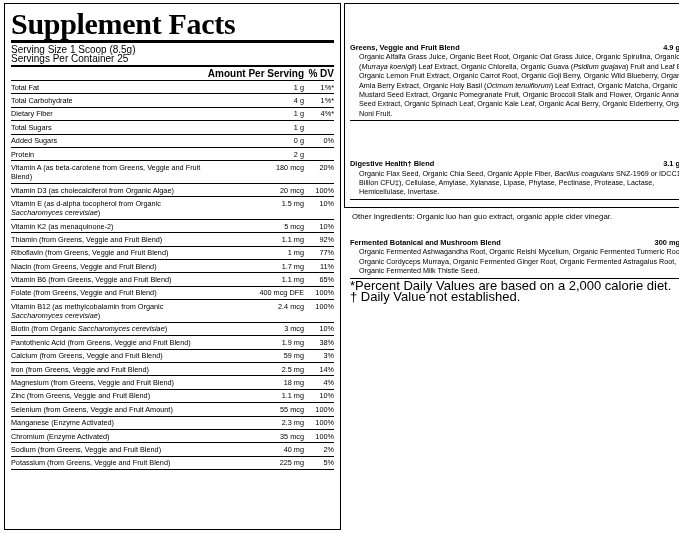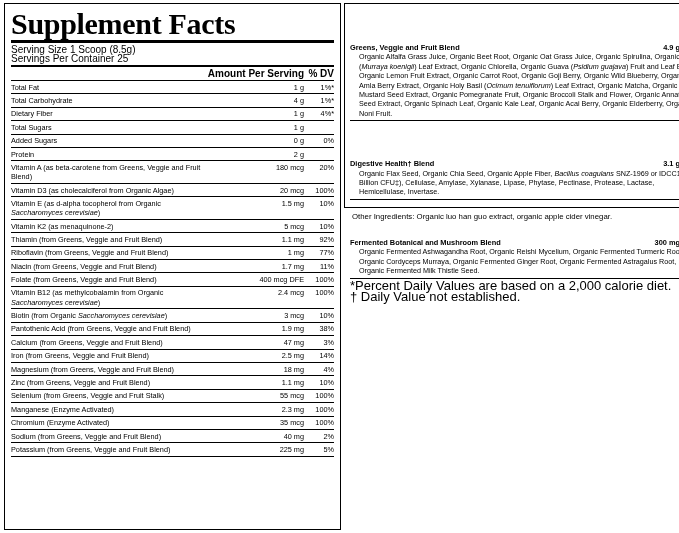--- a/index.html
+++ b/index.html
@@ -212,20 +212,25 @@
             <td class="nm">Riboflavin (from Greens, Veggie and Fruit Blend)</td>
             <td class="amt">1 mg</td>
             <td class="dv">77%</td>
           </tr>
           <tr>
             <td class="nm">Niacin (from Greens, Veggie and Fruit Blend)</td>
             <td class="amt">1.7 mg</td>
             <td class="dv">11%</td>
           </tr>
           <tr>
+            <td class="nm">Vitamin B6 (from Greens, Veggie and Fruit Blend)</td>
+            <td class="amt">1.1 mg</td>
+            <td class="dv">65%</td>
+          </tr>
+          <tr>
             <td class="nm">Folate (from Greens, Veggie and Fruit Blend)</td>
             <td class="amt">400 mcg DFE</td>
             <td class="dv">100%</td>
           </tr>
           <tr>
             <td class="nm">Vitamin B12 (as methylcobalamin from Organic <i>Saccharomyces cerevisiae</i>)</td>
             <td class="amt">2.4 mcg</td>
             <td class="dv">100%</td>
           </tr>
           <tr>
@@ -233,40 +238,40 @@
             <td class="amt">3 mcg</td>
             <td class="dv">10%</td>
           </tr>
           <tr>
             <td class="nm">Pantothenic Acid (from Greens, Veggie and Fruit Blend)</td>
             <td class="amt">1.9 mg</td>
             <td class="dv">38%</td>
           </tr>
           <tr>
             <td class="nm">Calcium (from Greens, Veggie and Fruit Blend)</td>
-            <td class="amt">47 mg</td>
+            <td class="amt">59 mg</td>
             <td class="dv">3%</td>
           </tr>
           <tr>
             <td class="nm">Iron (from Greens, Veggie and Fruit Blend)</td>
             <td class="amt">2.5 mg</td>
             <td class="dv">14%</td>
           </tr>
           <tr>
             <td class="nm">Magnesium (from Greens, Veggie and Fruit Blend)</td>
             <td class="amt">18 mg</td>
             <td class="dv">4%</td>
           </tr>
           <tr>
             <td class="nm">Zinc (from Greens, Veggie and Fruit Blend)</td>
             <td class="amt">1.1 mg</td>
             <td class="dv">10%</td>
           </tr>
           <tr>
-            <td class="nm">Selenium (from Greens, Veggie and Fruit Stalk)</td>
+            <td class="nm">Selenium (from Greens, Veggie and Fruit Amount)</td>
             <td class="amt">55 mcg</td>
             <td class="dv">100%</td>
           </tr>
           <tr>
             <td class="nm">Manganese (Enzyme Activated)</td>
             <td class="amt">2.3 mg</td>
             <td class="dv">100%</td>
           </tr>
           <tr>
             <td class="nm">Chromium (Enzyme Activated)</td>

